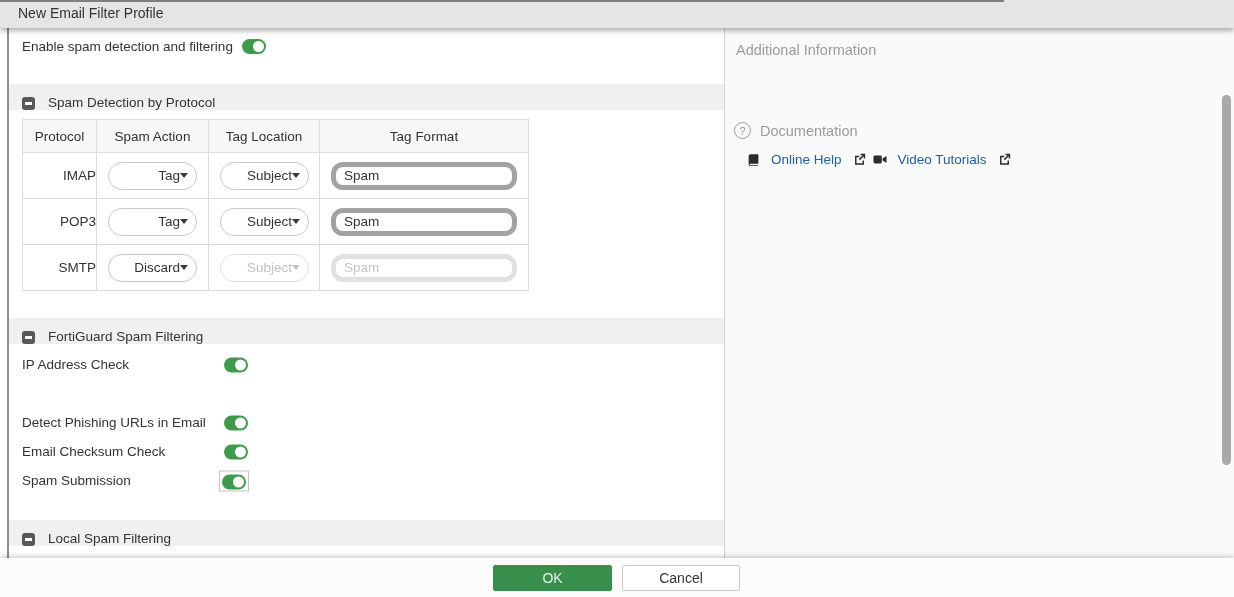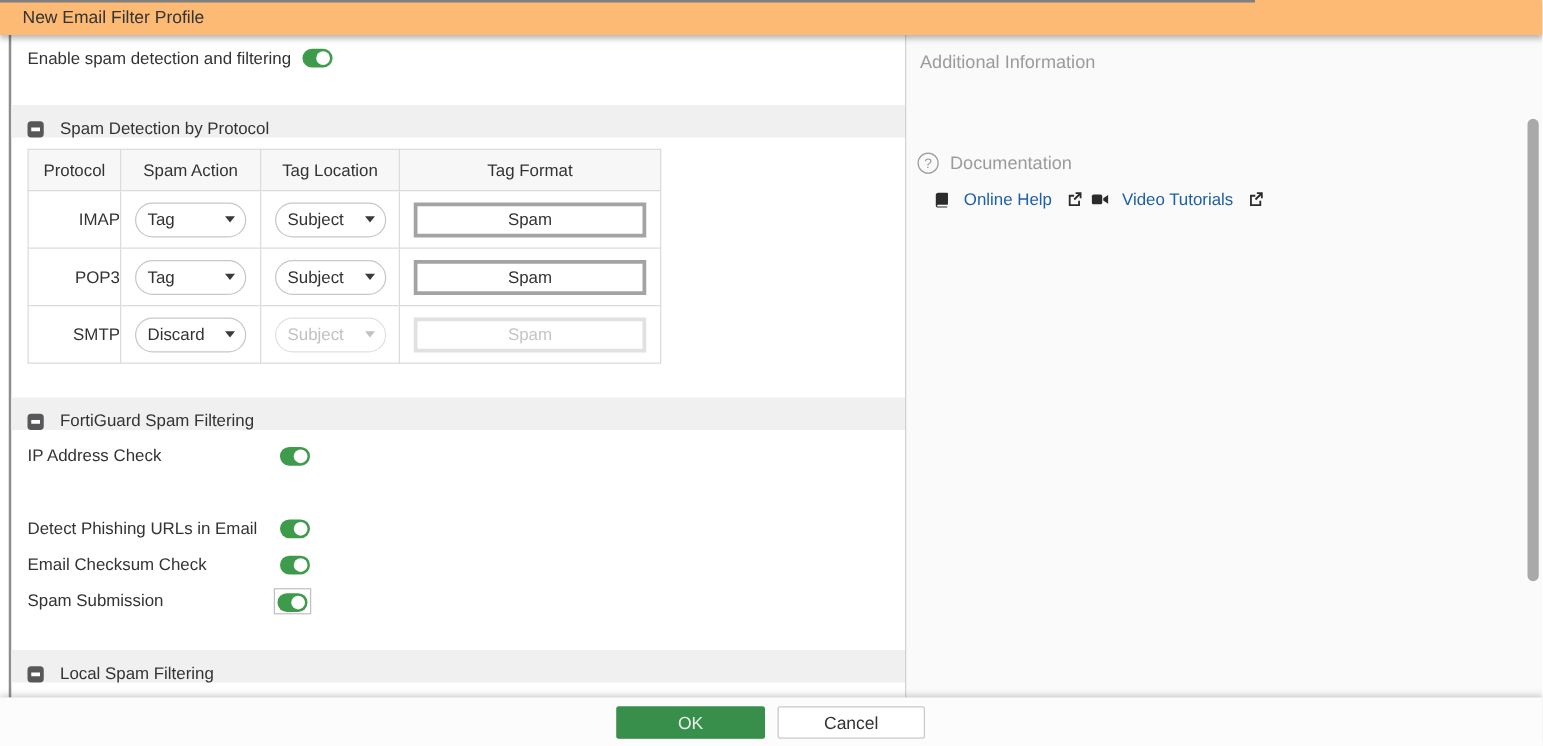--- a/index.html
+++ b/index.html
@@ -1,21 +1,21 @@
 <!DOCTYPE html>
 <html><head>
 <meta charset="utf-8">
 <style>
   * { margin:0; padding:0; box-sizing:border-box; }
   html,body { width:1234px; height:597px; }
   body { font-family:"Liberation Sans", sans-serif; background:#fff; position:relative; overflow:hidden; }
   #app { position:absolute; inset:0; width:1234px; height:597px; background:#fff; }
 
   
-  .titlebar { position:absolute; left:0; top:0; width:1234px; height:28px; background:#fdba74;
+  .titlebar { position:absolute; left:0; top:0; width:1234px; height:28px; background:#e5e5e5;
               box-shadow:0 3px 5px rgba(0,0,0,.30); z-index:20; }
   .titlebar .top-edge { position:absolute; left:0; top:0; width:1004px; height:2px; background:#7f7f7f; }
   .titlebar .title { position:absolute; left:18px; top:0; line-height:27px; font-size:14px; color:#333; }
 
   
   .main-panel { position:absolute; left:7px; top:28px; width:717px; height:530px; background:#fff;
                 border-left:2px solid #8e8e8e; z-index:2; }
   .enable-row { position:absolute; left:13px; top:9px; height:18px; display:flex; align-items:center; gap:9px; }
   .field-label { font-size:13.5px; color:#333; white-space:nowrap; }
 
@@ -41,29 +41,29 @@
   
   .ptable { position:absolute; left:13px; top:91px; border-collapse:collapse; table-layout:fixed;
             font-size:13.5px; color:#333; background:#fff; }
   .ptable th, .ptable td { border:1px solid #dcdcdc; }
   .ptable th { background:#f7f7f7; font-weight:normal; height:33px; text-align:center; color:#333; }
   .ptable td { height:46px; padding-left:11px; }
   .ptable td.proto { padding-left:4px;text-align:right; }
   .col-protocol { width:74px; } .col-action { width:112px; } .col-location { width:111px; } .col-format { width:209px; }
 
   .dd { width:89px; height:28px; background:#fff; border:1px solid #c8c8c8; border-radius:14px;
-        display:flex; align-items:center; justify-content:space-between; padding:0 8px 0 9px;
+        display:flex; align-items:center; justify-content:flex-end; padding:0 8px 0 9px;
         color:#333; font-size:13.5px; cursor:default; }
   .dd .caret { width:0; height:0; border-left:4px solid transparent; border-right:4px solid transparent;
                border-top:5px solid #3a3a3a; }
   .dd.disabled { border-color:#e1e1e1; color:#c2c2c2; }
   .dd.disabled .caret { border-top-color:#c2c2c2; }
 
-  .ti { width:186px; height:28px; border:3px solid #a3a3a3; border-radius:0; padding:0 8px;
-        font-family:"Liberation Sans", sans-serif; font-size:13.5px; color:#333; background:#fff;text-align:center; }
+  .ti { width:186px; height:28px; border:5px solid #a3a3a3; border-radius:12px; padding:0 8px;
+        font-family:"Liberation Sans", sans-serif; font-size:13.5px; color:#333; background:#fff; }
   .ti.disabled { border-color:#e1e1e1; }
   .ti::placeholder { color:#c5c5c5; }
 
   
   .sidebar { position:absolute; left:724px; top:28px; width:510px; height:530px; background:#fafafa;
              border-left:1px solid #d2d2d2; z-index:1;text-decoration:underline; }
   .side-heading { position:absolute; left:11px; top:14px; font-size:14.5px; color:#9b9b9b; }
   .api-btn { position:absolute; left:19px; top:45px; width:125px; height:29px; border:1px solid #dadada;
              border-radius:3px; background:transparent; display:flex; align-items:center; justify-content:center;
              gap:8px; color:#b3b3b3; font-size:14px; cursor:default; }

